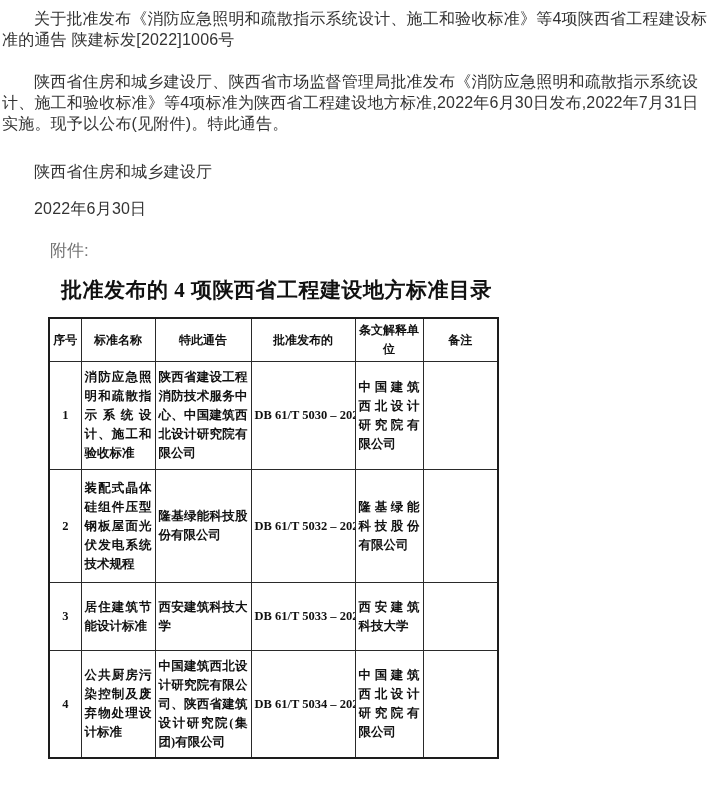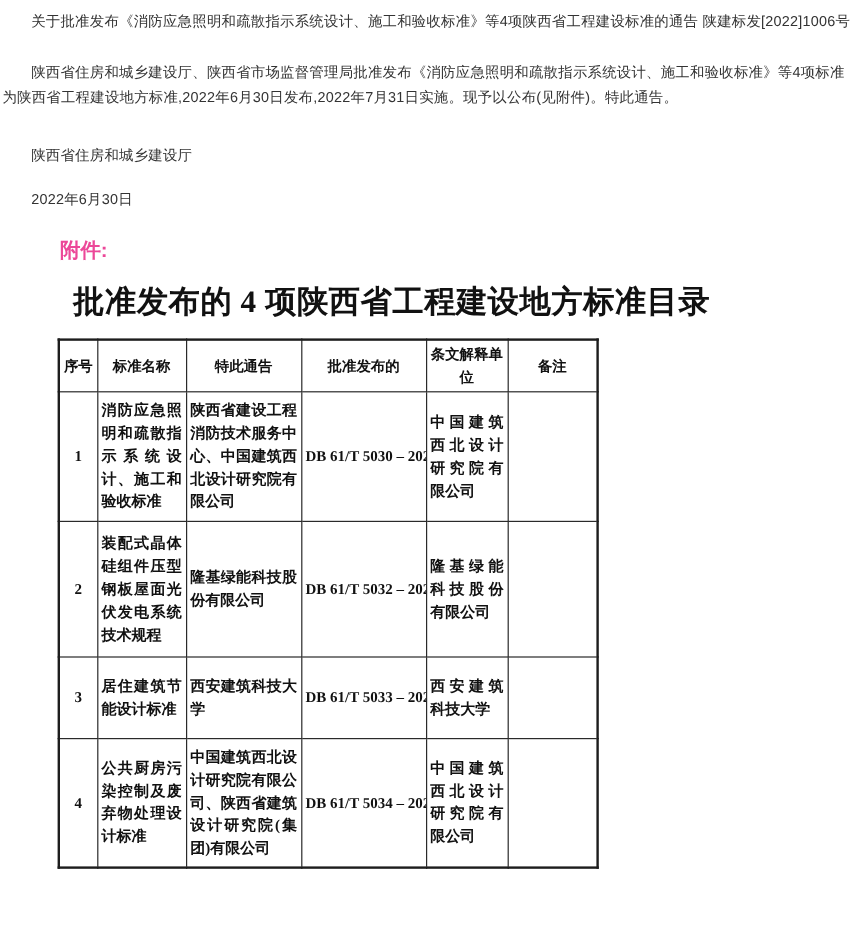--- a/index.html
+++ b/index.html
@@ -11,45 +11,45 @@
     width: 714px;
     height: 788px;
     font-family: "Liberation Sans", sans-serif;
     color: #333333;
     overflow: hidden;
   }
   .doc {
     padding: 8px 2px 0 2px;
   }
   p.para {
-    font-size: 12px;
+    font-size: 16px;
     line-height: 21px;
     margin: 0 0 21px 0;
     text-indent: 2em;
     letter-spacing: 0.2px;
   }
   p.para.body-para { margin-bottom: 27px; }
   p.para.single { margin-bottom: 16px; }
   p.para.date-para { margin-bottom: 20px; }
 
   .attachment {
     margin: 2px 0 0 46px;
     color: #111111;
   }
   .attach-label {
-    font-weight: bold;
+    font-weight: normal;
     font-size: 17px;
-    color: #ec4899;
+    color: #737373;
     margin: 0 0 14px 2px;
     font-family: "Liberation Sans", sans-serif;
   }
   .table-title {
     font-family: "Liberation Serif", serif;
     font-weight: bold;
-    font-size: 26px;
+    font-size: 21px;
     color: #111111;
     margin: 0 0 13px 13px;
     letter-spacing: 0.5px;
   }
   table.standards {
     border-collapse: collapse;
     table-layout: fixed;
     width: 449px;
     border: 2px solid #1d1d1d;
     font-family: "Liberation Serif", serif;

